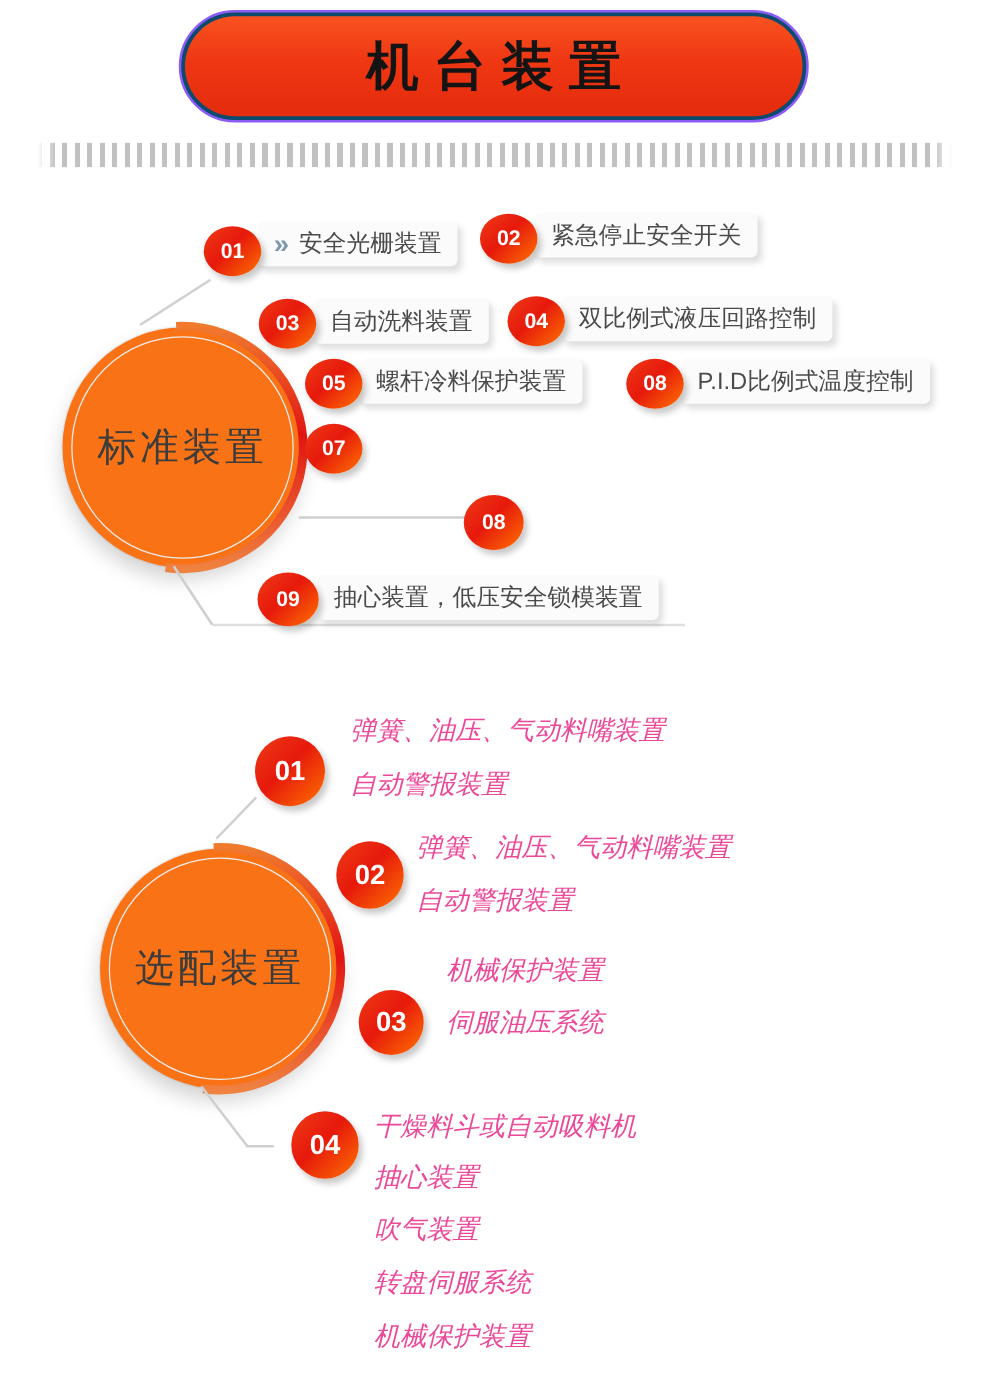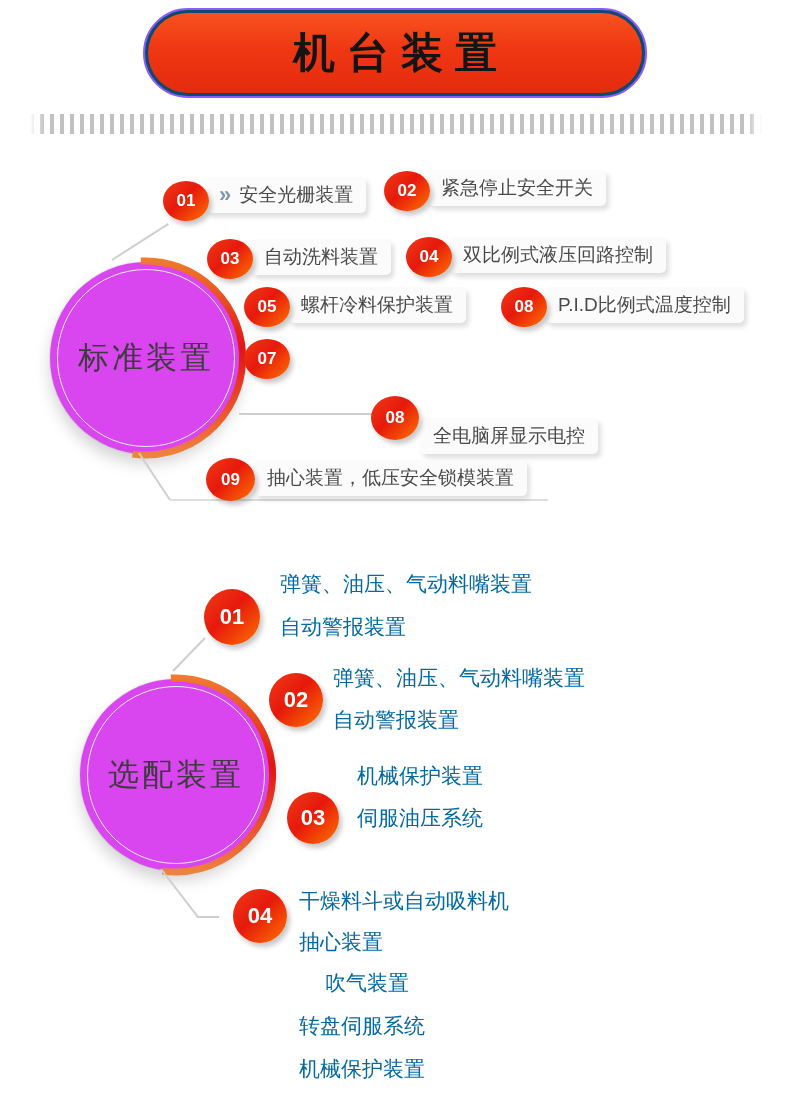--- a/index.html
+++ b/index.html
@@ -23,21 +23,21 @@
   
   .divider{
     position:absolute;left:30px;top:114px;width:732px;height:20px;
     background:repeating-linear-gradient(90deg,#b2b2b2 0 4px,#ffffff 4px 10px);
     opacity:.8;
     -webkit-mask-image:linear-gradient(90deg,transparent 0,#000 2%,#000 98%,transparent 100%);
             mask-image:linear-gradient(90deg,transparent 0,#000 2%,#000 98%,transparent 100%);
   }
   
   .circle{
-    position:absolute;width:192px;height:192px;border-radius:50%;background:#d946ef;
+    position:absolute;width:192px;height:192px;border-radius:50%;background:#f97316;
     box-shadow:0 9px 16px rgba(0,0,0,.18),0 0 0 1px #f0f0f0;
     display:flex;align-items:center;justify-content:center;
     font-size:31px;color:#3c3c3c;letter-spacing:3px;white-space:nowrap;
   }
   .circle::before{content:"";position:absolute;inset:7px;border-radius:50%;border:1px solid #ececec;}
   .arc{position:absolute;pointer-events:none;}
   
   .badge{
     position:absolute;border-radius:50%;
     display:flex;align-items:center;justify-content:center;
@@ -48,21 +48,21 @@
   }
   .b1{width:46px;height:40px;font-size:17px;}
   .b2{width:56px;height:56px;font-size:22px;}
   
   .pill{
     position:absolute;background:#fbfbfb;border-radius:5px;
     box-shadow:3px 4px 5px rgba(0,0,0,.13);
     padding:5px 13px;font-size:19px;color:#4a4a4a;white-space:nowrap;
     display:flex;align-items:center;gap:8px;z-index:2;
   }
-  .txt{position:absolute;font-size:21px;color:#0369a1;white-space:nowrap;z-index:2;}
+  .txt{position:absolute;font-size:21px;color:#ec4899;white-space:nowrap;z-index:2;font-style:italic;}
   .chev{color:#7d98ad;font-size:22px;line-height:1;font-weight:bold;}
   
   .line{position:absolute;height:2px;background:#cfcfcf;transform-origin:0 50%;z-index:1;}
   .line.light{background:#dedede;}
 </style>
 </head>
 <body>
 
 <div id="stage">
 
@@ -108,21 +108,20 @@
 
   <div class="badge b1" style="left:244px;top:287px;">05</div>
   <div class="pill" style="left:288px;top:287px;">螺杆冷料保护装置</div>
 
   <div class="badge b1" style="left:501px;top:287px;">08</div>
   <div class="pill" style="left:545px;top:287px;">P.I.D比例式温度控制</div>
 
   <div class="badge b1" style="left:244px;top:339px;">07</div>
 
   <div class="badge b1" style="left:371px;top:396px;width:48px;height:44px;">08</div>
-  <div class="pill" style="left:420px;top:418px;">全电脑屏显示电控</div>
 
   <div class="badge b1" style="left:206px;top:458px;width:49px;height:43px;">09</div>
   <div class="pill" style="left:254px;top:460px;">抽心装置，低压安全锁模装置</div>
 
   <div class="line" style="left:173px;top:670px;width:46px;transform:rotate(-45.9deg);"></div>
   <div class="line" style="left:161px;top:868px;width:61px;transform:rotate(52.4deg);"></div>
   <div class="line" style="left:197px;top:916px;width:22px;"></div>
 
   <div class="circle" style="left:80px;top:679px;">
     <span>选配装置</span>
@@ -146,17 +145,17 @@
   <div class="txt" style="left:333px;top:664px;">弹簧、油压、气动料嘴装置</div>
   <div class="txt" style="left:333px;top:706px;">自动警报装置</div>
 
   <div class="badge b2" style="left:287px;top:792px;width:52px;height:52px;">03</div>
   <div class="txt" style="left:357px;top:762px;">机械保护装置</div>
   <div class="txt" style="left:357px;top:804px;">伺服油压系统</div>
 
   <div class="badge b2" style="left:233px;top:889px;width:54px;height:54px;">04</div>
   <div class="txt" style="left:299px;top:887px;">干燥料斗或自动吸料机</div>
   <div class="txt" style="left:299px;top:928px;text-align:right;">抽心装置</div>
-  <div class="txt" style="left:299px;top:969px;margin-left:26px;">吹气装置</div>
+  <div class="txt" style="left:299px;top:969px;">吹气装置</div>
   <div class="txt" style="left:299px;top:1055px;">机械保护装置</div>
   <div class="txt" style="left:299px;top:1012px;">转盘伺服系统</div>
 
 </div>
 
 </body></html>

